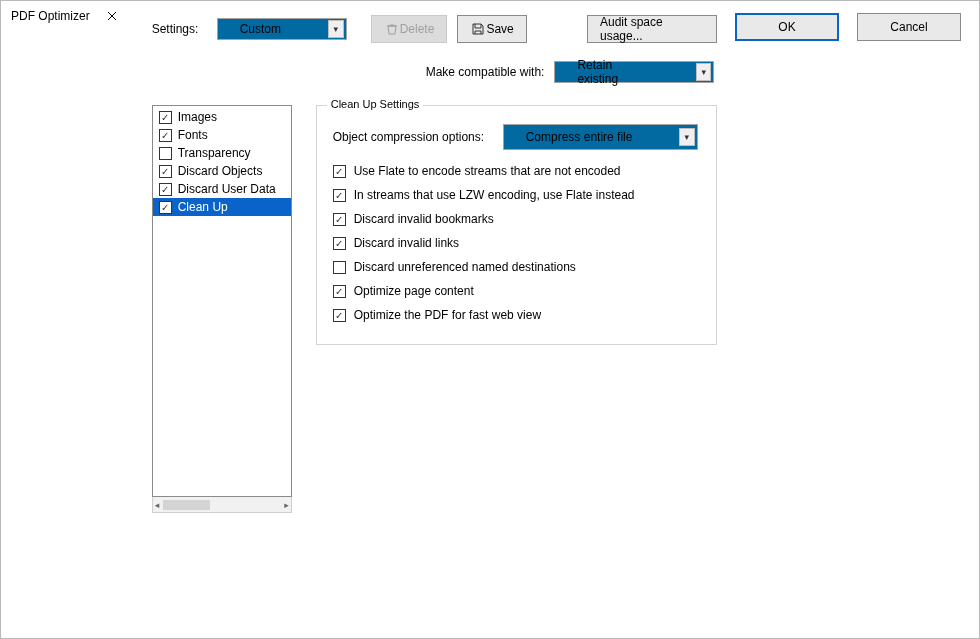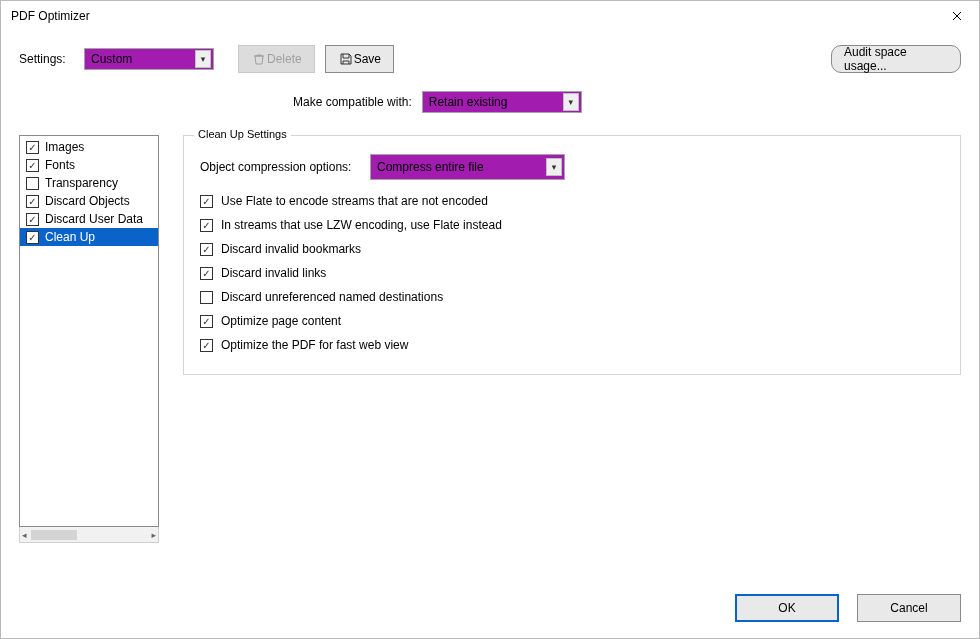--- a/index.html
+++ b/index.html
@@ -12,21 +12,21 @@
     width: 980px;
     height: 639px;
     overflow: hidden;
   }
   .dialog {
     width: 980px;
     height: 639px;
     border: 1px solid #b9b9b9;
     background: #fff;
     display: flex;
-    flex-direction: column;
+    flex-direction: row;
   }
   .titlebar {
     height: 30px;
     display: flex;
     align-items: center;
     justify-content: space-between;
     padding: 0 0 0 10px;
   }
   .titlebar .title { font-size: 12px; }
   .titlebar .close {
@@ -43,25 +43,25 @@
   .row-settings {
     display: flex;
     align-items: center;
     gap: 10px;
     margin-bottom: 18px;
   }
   .lbl-settings { width: 55px; }
   .combo {
     height: 22px;
     border: 1px solid #a4a4a4;
-    background: #a21caf;
+    background: #0369a1;
     display: flex;
     align-items: center;
     justify-content: space-between;
-    padding: 0 2px 0 6px;
+    padding: 0 2px 0 22px;
   }
   .combo .combo-arrow {
     width: 16px; height: 18px;
     border: 1px solid #bfbfbf;
     background: #efefef;
     display:flex; align-items:center; justify-content:center;
     font-size: 9px; color:#333;
   }
   .combo-settings { width: 130px; }
   .btn {
@@ -214,21 +214,21 @@
       </div>
       <div class="btn">
         <span class="icon">
           <svg width="14" height="14" viewBox="0 0 14 14">
               <path d="M2 2 h8 l2 2 v8 h-10 z M4 2 v4 h6 v-4 M4 12 v-3 h6 v3" fill="none" stroke="#333" stroke-width="1"></path>
             </svg>
         </span>
         <span>Save</span>
       </div>
       <div class="spacer"></div>
-      <div class="btn" style="width:130px;border-radius:10px;">
+      <div class="btn" style="width:130px;">
         <span>Audit space usage...</span>
       </div>
     </div>
 
     <div class="row-compat">
       <div class="spacer" style="flex:0 0 100px;"></div>
       <div class="right-pair">
         <span>Make compatible with:</span>
         <div class="combo combo-compat">
           <span>Retain existing</span>

